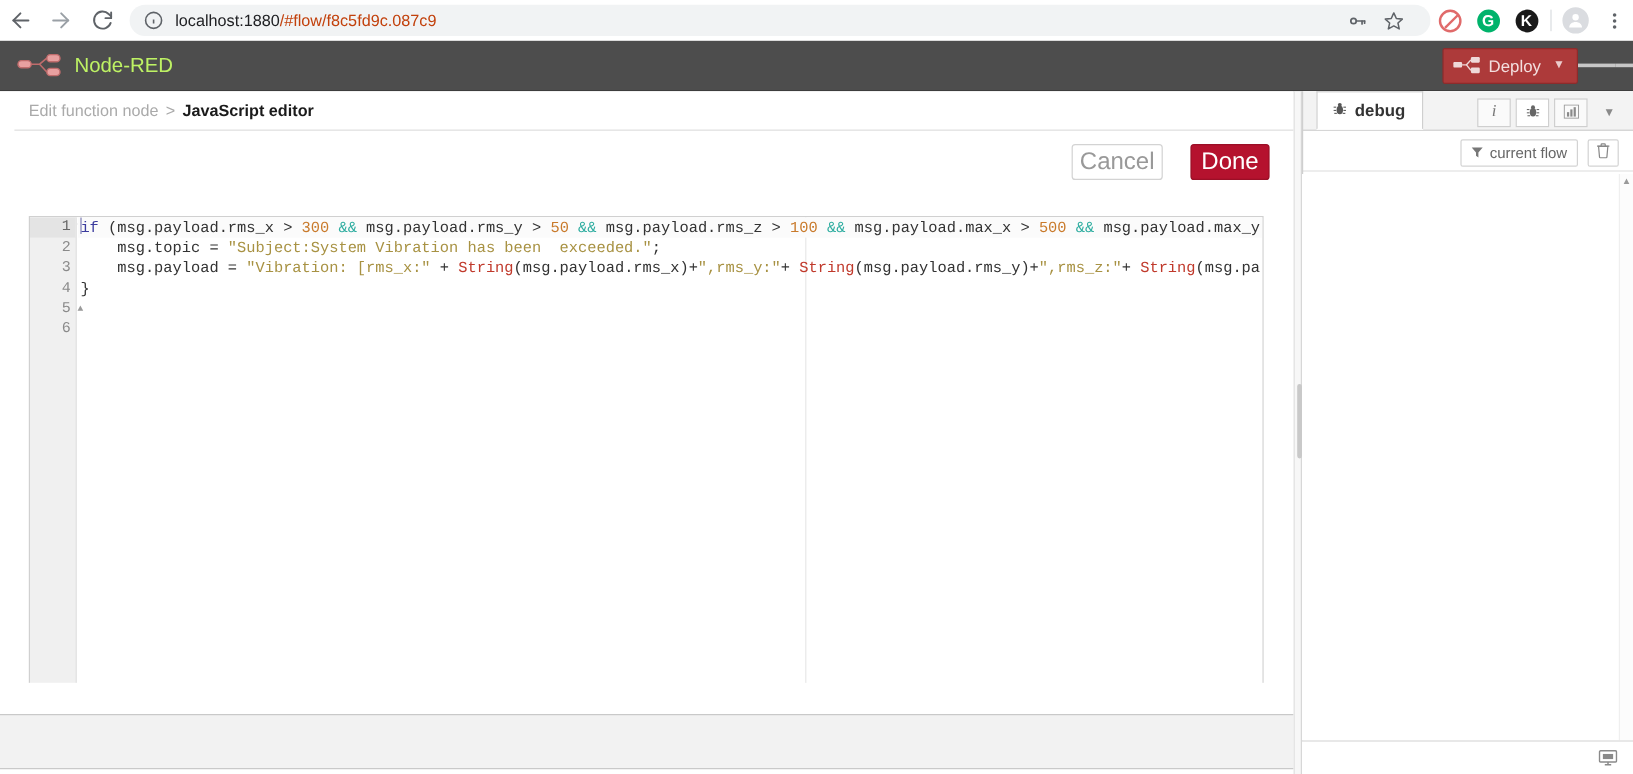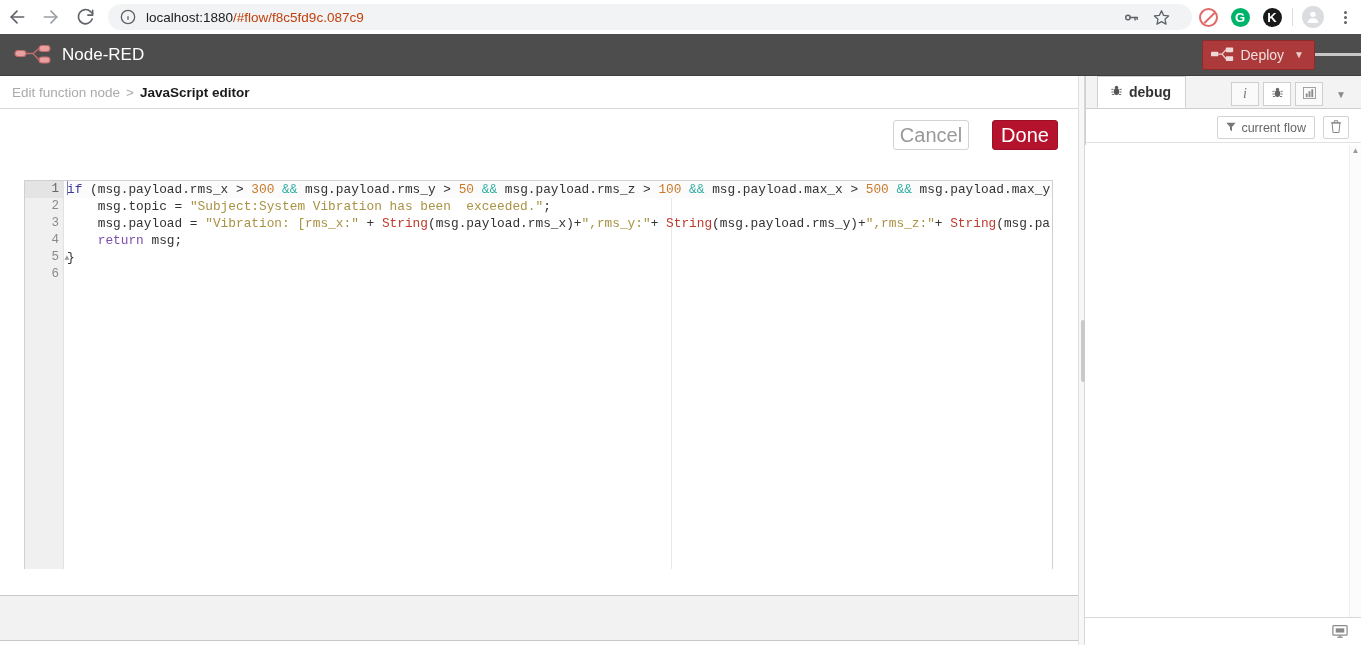--- a/index.html
+++ b/index.html
@@ -57,21 +57,21 @@
 
   
   .nr-header {
     position: absolute; left: 0; top: 34px; width: 1361px; height: 42px;
     background: #4d4d4d;
     display: flex; align-items: center;
     border-bottom: 1px solid #3d3d3d;
   }
   .nr-logo { margin-left: 14px; width: 42px; height: 24px; display:flex;align-items:center;}
   .nr-title {
-    color: #ffffff; font-size: 17px; margin-left: 6px;
+    color: #bef264; font-size: 17px; margin-left: 6px;
     font-family: "Liberation Sans", sans-serif;
   }
   .nr-right { margin-left: auto; display: flex; align-items: center; height: 42px; }
   .deploy-btn {
     background: #ad3a3a; height: 30px; display: flex; align-items: center;
     border-radius: 2px; padding: 0 4px 0 8px; cursor: pointer;
     border: 1px solid #8d2b2b;
   }
   .deploy-ico { width: 24px; height: 16px; display:flex;align-items:center; }
   .deploy-label { color: #f3dede; font-size: 14px; margin: 0 10px 0 6px; }
@@ -82,20 +82,21 @@
   
   .editor-panel {
     position: absolute; left: 0; top: 76px; width: 1078px; height: 569px;
     background: #ffffff;
   }
   .breadcrumb {
     height: 33px; display: flex; align-items: center;
     padding-left: 12px;
     border-bottom: 1px solid #d9d9d9;
     font-size: 13.5px;
+    margin-left: 12px;
   }
   .bc-prev { color: #aaaaaa; }
   .bc-sep { color: #aaaaaa; margin: 0 6px; }
   .bc-cur { color: #1a1a1a; font-weight: bold; }
 
   .toolbar {
     height: 52px; display:flex; align-items:center; justify-content:flex-end;
     padding-right: 20px; background:#fff;
   }
   .btn {
@@ -369,21 +370,20 @@
           <div class="gutter-cell">3</div>
           <div class="gutter-cell">4</div>
           <div class="gutter-cell">5<span class="fold">▲</span></div>
           <div class="gutter-cell">6</div>
         </div>
       <div class="print-margin"></div>
       <div class="code-area" id="codeArea">
           <div class="line active"><span class="cursor"></span><span class="k-kw">if</span><span class="k-txt"> (msg.payload.rms_x &gt; </span><span class="k-num">300</span><span class="k-txt"> </span><span class="k-op">&amp;&amp;</span><span class="k-txt"> msg.payload.rms_y &gt; </span><span class="k-num">50</span><span class="k-txt"> </span><span class="k-op">&amp;&amp;</span><span class="k-txt"> msg.payload.rms_z &gt; </span><span class="k-num">100</span><span class="k-txt"> </span><span class="k-op">&amp;&amp;</span><span class="k-txt"> msg.payload.max_x &gt; </span><span class="k-num">500</span><span class="k-txt"> </span><span class="k-op">&amp;&amp;</span><span class="k-txt"> msg.payload.max_y</span></div>
           <div class="line"><span class="k-txt">    msg.topic = </span><span class="k-str">"Subject:System Vibration has been  exceeded."</span><span class="k-txt">;</span></div>
           <div class="line"><span class="k-txt">    msg.payload = </span><span class="k-str">"Vibration: [rms_x:"</span><span class="k-txt"> + </span><span class="k-fn">String</span><span class="k-txt">(msg.payload.rms_x)+</span><span class="k-str">",rms_y:"</span><span class="k-txt">+ </span><span class="k-fn">String</span><span class="k-txt">(msg.payload.rms_y)+</span><span class="k-str">",rms_z:"</span><span class="k-txt">+ </span><span class="k-fn">String</span><span class="k-txt">(msg.pa</span></div>
-          <div class="line"><span class="k-txt">    </span><span class="k-ret">return</span><span class="k-txt"> msg;</span></div>
           <div class="line"><span class="k-txt">}</span></div>
           <div class="line"></div>
         </div>
 
       <div class="hscroll">
         <div class="hs-arrow">◀</div>
         <div class="hs-track">
           <div class="hs-thumb"></div>
         </div>
         <div class="hs-arrow">▶</div>

